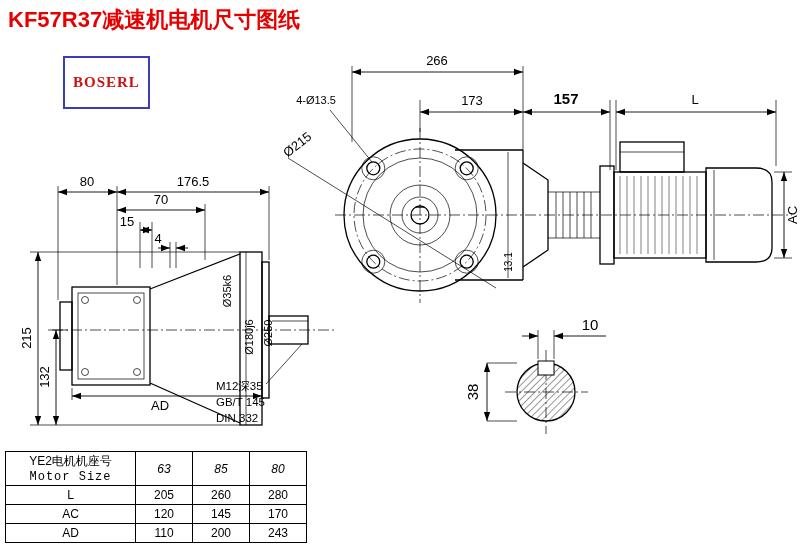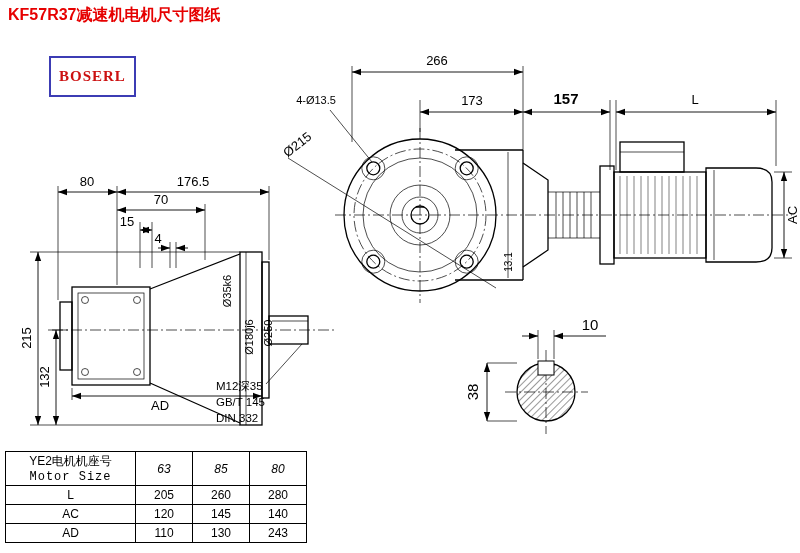--- a/index.html
+++ b/index.html
@@ -1,26 +1,26 @@
 <!DOCTYPE html>
 <html><head>
 <meta charset="utf-8">
 <style>
   * { box-sizing: border-box; margin: 0; padding: 0; }
   body { background: #ffffff; font-family: "Liberation Sans", sans-serif; }
   .canvas { position: relative; width: 800px; height: 553px; background: #ffffff; overflow: hidden; }
 
   .title {
     position: absolute; top: 5px; left: 8px;
-    font-size: 16px; font-weight: bold; color: #e60000;
+    font-size: 22px; font-weight: bold; color: #e60000;
     font-family: "Liberation Sans", sans-serif;
   }
   .logo {
-    position: absolute; top: 56px; left: 49px;
-    min-width: 76px; padding: 10px 8px;
+    position: absolute; top: 56px; left: 63px;
+    min-width: 76px; padding: 16px 8px;
     border: 2px solid #3c3cb4;
     color: #cc1111; text-align: center;
     font: bold 15px "Liberation Serif", serif; letter-spacing: 1px;
   }
 
   svg.drawing { position: absolute; top: 0; left: 0; }
   .outline { fill: none; stroke: #000; stroke-width: 1.3; }
   .thin    { fill: none; stroke: #000; stroke-width: 0.7; }
   .fin     { stroke: #000; stroke-width: 0.5; }
   .cl      { fill: none; stroke: #000; stroke-width: 0.7; stroke-dasharray: 11 3 2 3; }
@@ -275,24 +275,24 @@
     <tr>
       <td>L</td>
       <td>205</td>
       <td>260</td>
       <td>280</td>
     </tr>
     <tr>
       <td>AC</td>
       <td>120</td>
       <td>145</td>
-      <td>140</td>
+      <td>170</td>
     </tr>
     <tr>
       <td>AD</td>
       <td>110</td>
-      <td>130</td>
+      <td>200</td>
       <td>243</td>
     </tr>
   </tbody>
     </table>
 
 </div>
 
 </body></html>

